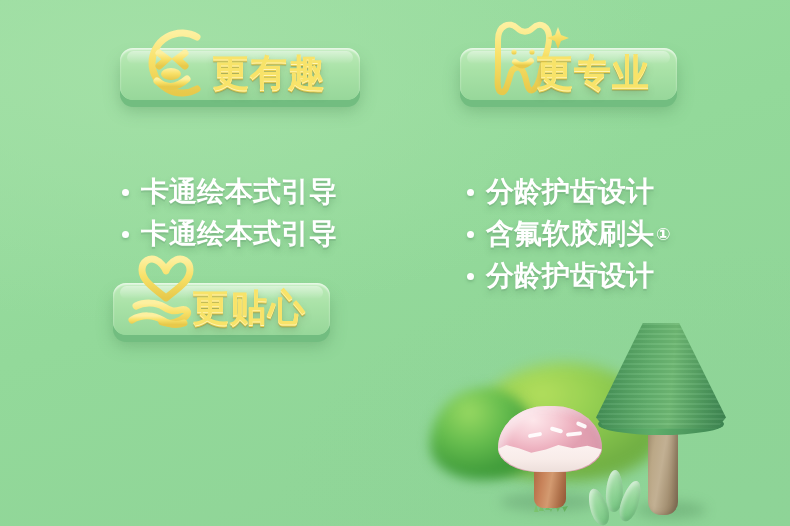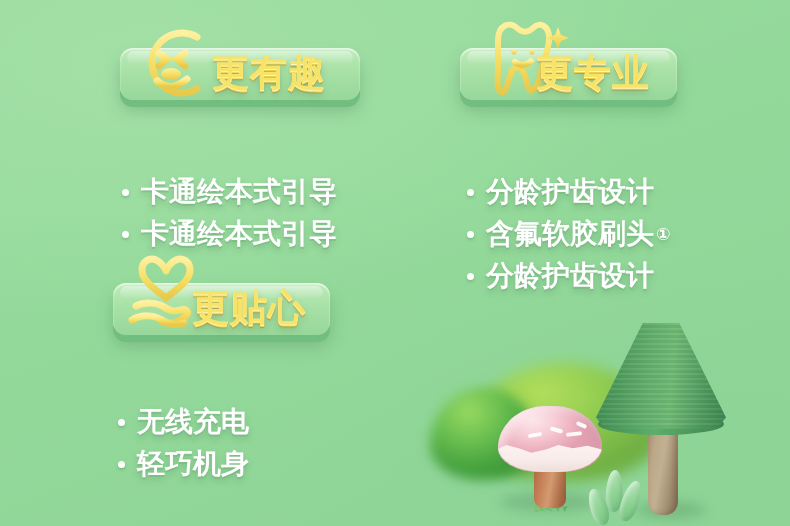--- a/index.html
+++ b/index.html
@@ -292,24 +292,14 @@
       <span class="bullet-dot"></span>
       <span class="bullet-text">含氟软胶刷头</span>
       <span class="sup">①</span>
     </div>
     <div class="bullet-row">
       <span class="bullet-dot"></span>
       <span class="bullet-text">分龄护齿设计</span>
     </div>
   </div>
 
-  <div class="bullets" id="list-care">
-    <div class="bullet-row">
-      <span class="bullet-dot"></span>
-      <span class="bullet-text">无线充电</span>
-    </div>
-    <div class="bullet-row">
-      <span class="bullet-dot"></span>
-      <span class="bullet-text">轻巧机身</span>
-    </div>
-  </div>
 
 </div>
 
 </body></html>

